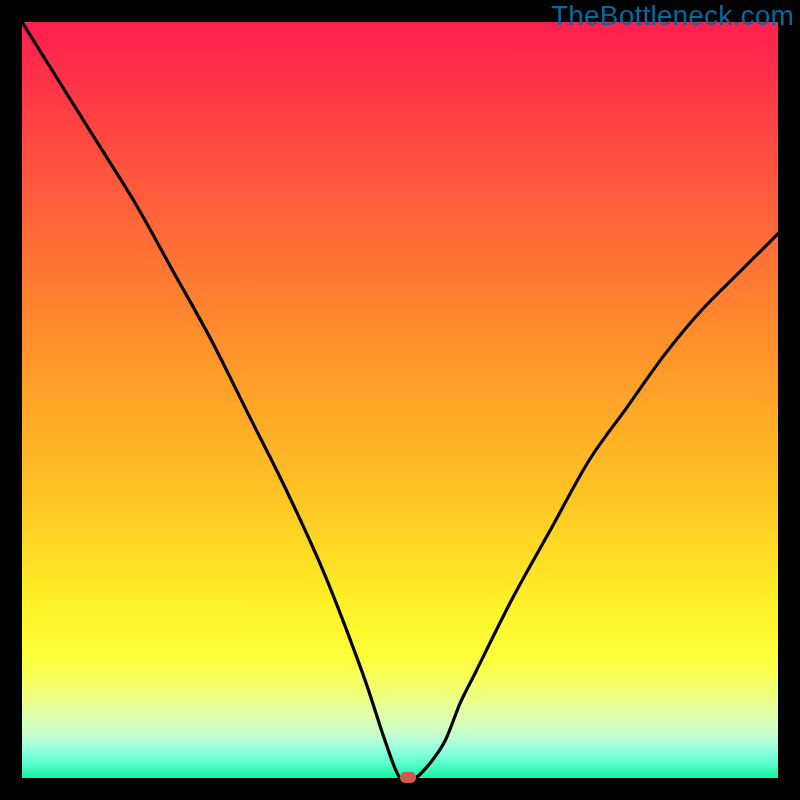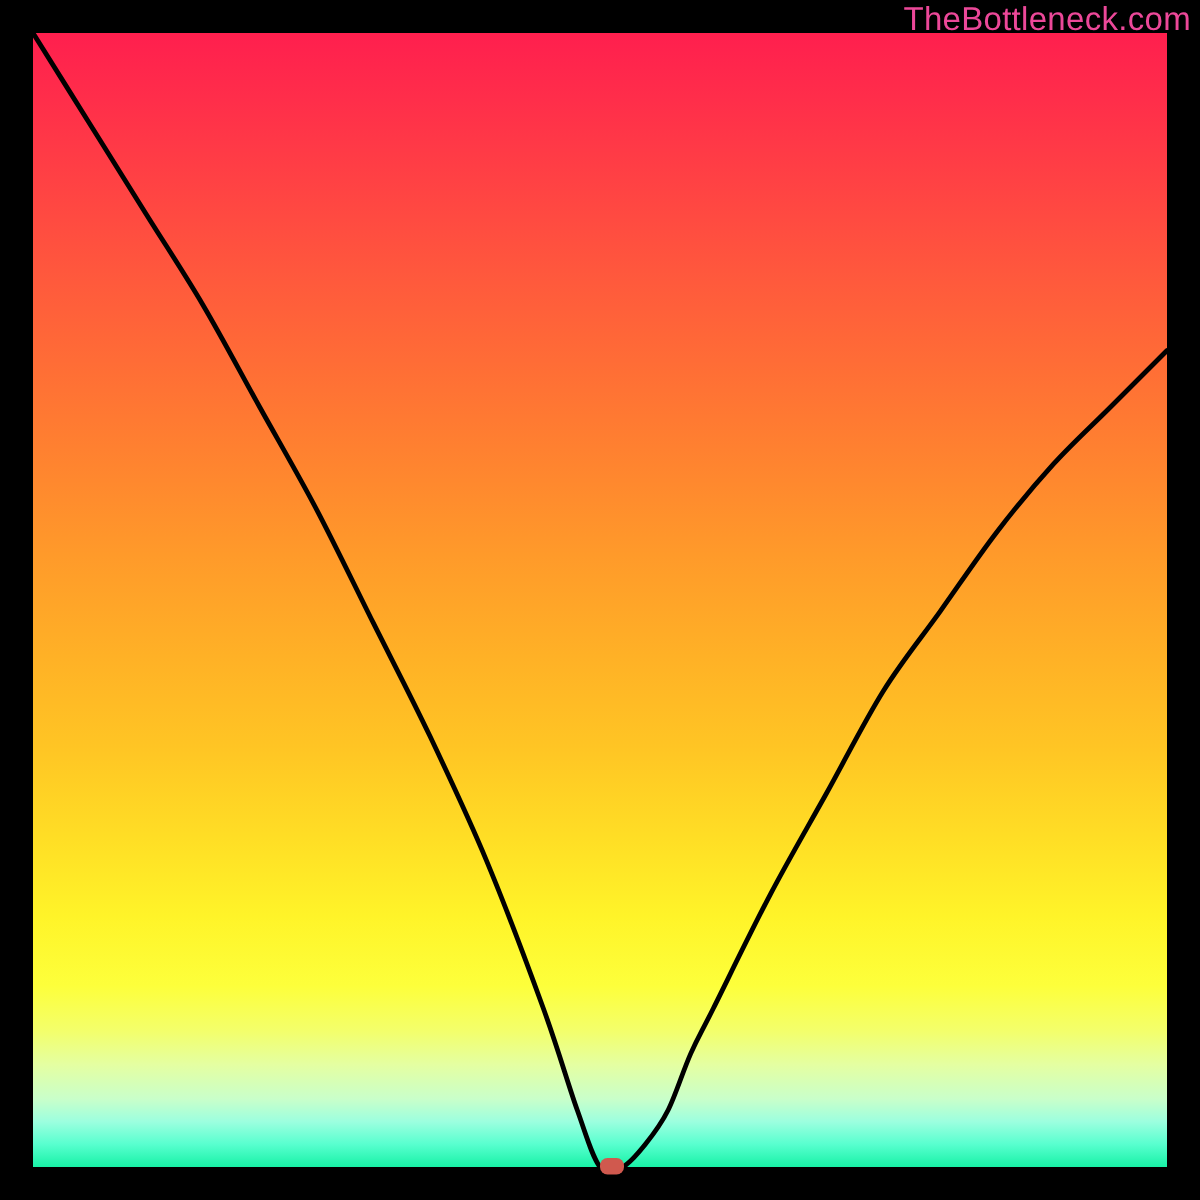--- a/index.html
+++ b/index.html
@@ -47,22 +47,22 @@
     position: absolute;
     left: 22px;
     top: 22px;
     width: 756px;
     height: 756px;
   }
   .watermark {
     position: absolute;
     top: 0px;
     right: 6px;
-    color: #ec4899;
-    font-size: 22px;
+    color: #0369a1;
+    font-size: 28px;
     font-weight: 500;
     letter-spacing: 0.2px;
   }
   .marker {
     position: absolute;
     width: 16px;
     height: 11px;
     border-radius: 5px;
     background: #d0594e;
   }

